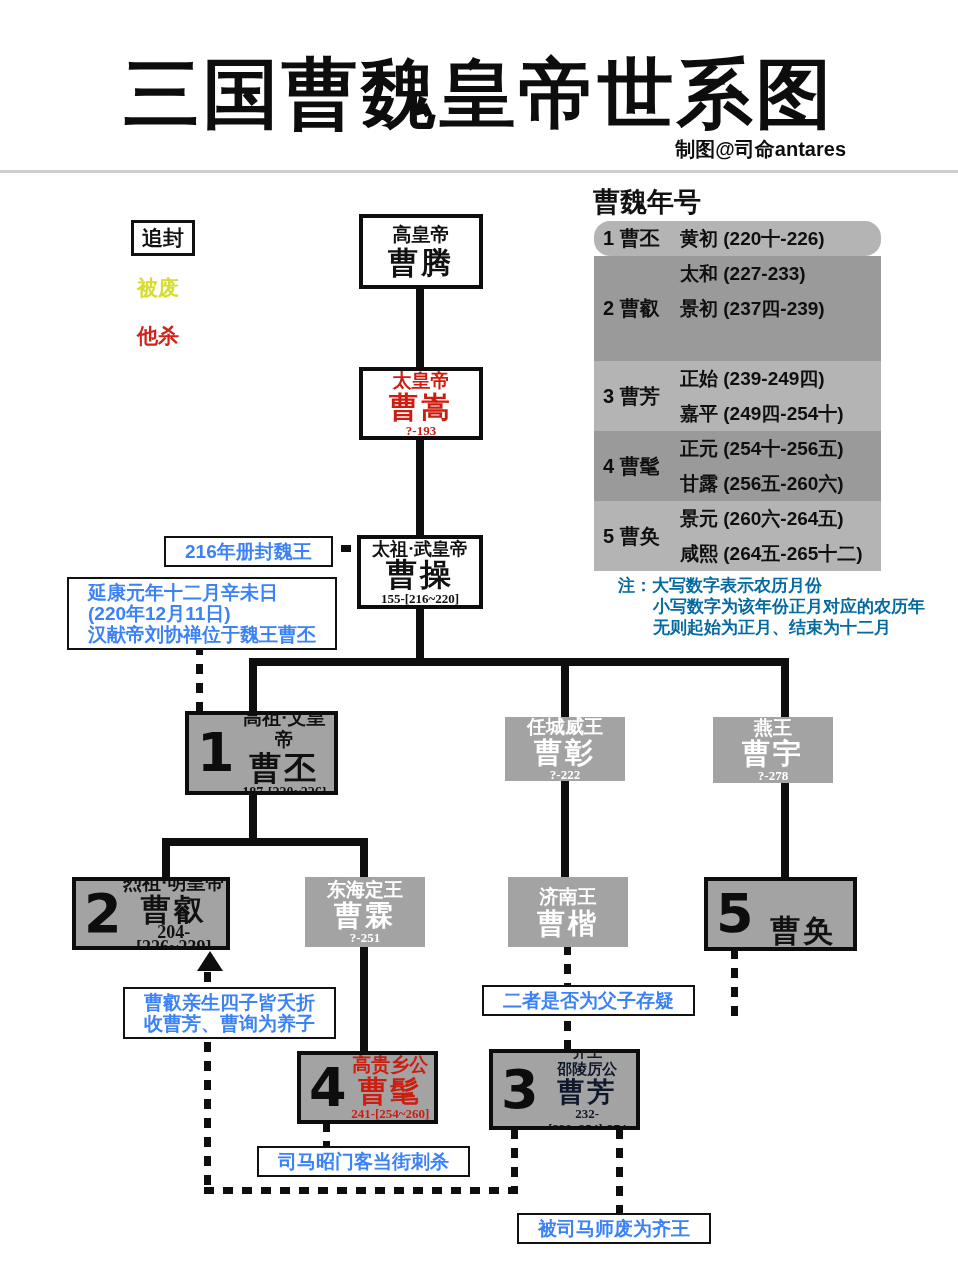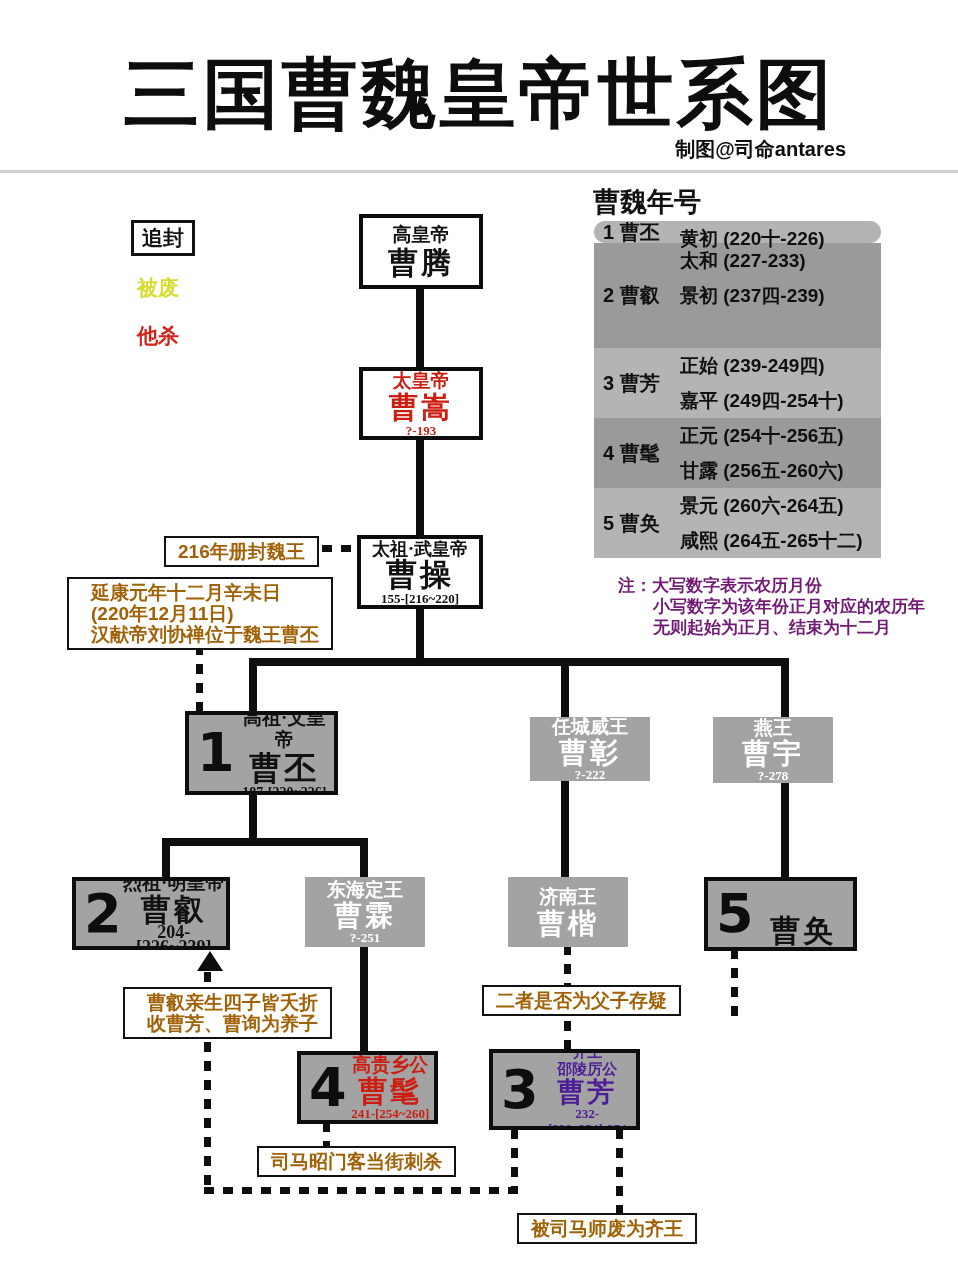--- a/index.html
+++ b/index.html
@@ -22,39 +22,39 @@
   .node.white{background:#fff;color:#111;border:4px solid #0d0d0d;}
   .node.bordered{border:4px solid #0d0d0d;color:#111;flex-direction:row;align-items:center;}
   .ncol{flex:1;display:flex;flex-direction:column;justify-content:center;}
   .nt{font-size:19px;line-height:22px;}
   .nt2{font-size:15px;line-height:17px;}
   .nn{font-size:30px;line-height:33px;letter-spacing:3px;}
   .ny{font-size:13px;line-height:15px;letter-spacing:0;}
   .num{font-size:54px;font-weight:900;color:#0d0d0d;line-height:1;padding:0 0 0 8px;
        font-family:"DejaVu Sans",sans-serif;}
   .red{color:#cc1d10;}
-  .yellow{color:#4c1d95;}
+  .yellow{color:#0f172a;}
   
   .note{position:absolute;background:#fff;border:2px solid #111;box-sizing:border-box;
-        font-weight:bold;font-size:19px;line-height:21px;padding:3px 12px;color:#a16207;
+        font-weight:bold;font-size:19px;line-height:21px;padding:3px 19px;color:#3b82f6;
         white-space:nowrap;z-index:5;}
-  .note .nline{min-height:21px;margin-left:10px;}
+  .note .nline{min-height:21px;}
   .note.center{text-align:center;}
   
   .etable-title{position:absolute;left:593px;top:184px;font-size:27px;font-weight:900;}
   .etable{position:absolute;left:594px;top:221px;width:287px;font-weight:bold;color:#0f0f0f;}
   .erow{display:flex;}
   .erow.light{background:#b4b4b4;}
   .erow.dark{background:#9a9a9a;}
   .ecol1{width:86px;display:flex;align-items:center;padding-left:9px;box-sizing:border-box;
          font-size:20px;}
   .ecol2{flex:1;}
   .eline{line-height:35px;height:35px;font-size:19px;}
   .efoot{position:absolute;left:618px;top:575px;font-size:17px;font-weight:bold;
-         color:#701a75;line-height:21px;}
+         color:#0369a1;line-height:21px;}
   .efoot .fl2{padding-left:35px;}
   
   .line{position:absolute;background:#0e0e0e;z-index:1;}
   .dv{position:absolute;width:7px;z-index:1;
       background:repeating-linear-gradient(to bottom,#0e0e0e 0 10px,transparent 10px 19px);}
   .dh{position:absolute;height:7px;z-index:1;
       background:repeating-linear-gradient(to right,#0e0e0e 0 10px,transparent 10px 19px);}
   .arrow-up{position:absolute;left:197px;top:951px;width:0;height:0;z-index:2;
       border-left:13px solid transparent;border-right:13px solid transparent;
       border-bottom:20px solid #0e0e0e;}
@@ -118,21 +118,21 @@
 
   <div class="node bordered" style="left:185px;top:711px;width:153px;height:84px;">
     <div class="num">1</div>
     <div class="ncol">
       <div class="nt">高祖·文皇帝</div>
       <div class="nn" style="font-size:32px;line-height:34px;">曹丕</div>
       <div class="ny" style="font-size:14px;">187-[220~226]</div>
     </div>
   </div>
 
-  <div class="node" style="left:530px;top:717px;width:120px;height:64px;">
+  <div class="node" style="left:505px;top:717px;width:120px;height:64px;">
     <div class="nt">任城威王</div>
     <div class="nn" style="font-size:28px;line-height:29px;">曹彰</div>
     <div class="ny">?-222</div>
   </div>
 
   <div class="node" style="left:713px;top:717px;width:120px;height:66px;">
     <div class="nt">燕王</div>
     <div class="nn" style="font-size:28px;line-height:29px;">曹宇</div>
     <div class="ny">?-278</div>
   </div>
@@ -200,21 +200,21 @@
 
   <div class="note" style="left:482px;top:985px;">二者是否为父子存疑</div>
 
   <div class="note" style="left:257px;top:1146px;">司马昭门客当街刺杀</div>
 
   <div class="note" style="left:517px;top:1213px;">被司马师废为齐王</div>
 
 
   <div class="etable-title">曹魏年号</div>
   <div class="etable">
-    <div class="erow light" style="height:22px;border-radius:16px;">
+    <div class="erow light" style="height:35px;border-radius:16px;">
       <div class="ecol1">1 曹丕</div>
       <div class="ecol2">
           <div class="eline">黄初 (220十-226)</div>
         </div>
     </div>
     <div class="erow dark" style="height:105px;">
       <div class="ecol1">2 曹叡</div>
       <div class="ecol2">
         <div class="eline">太和 (227-233)</div>
         <div class="eline">景初 (237四-239)</div>

